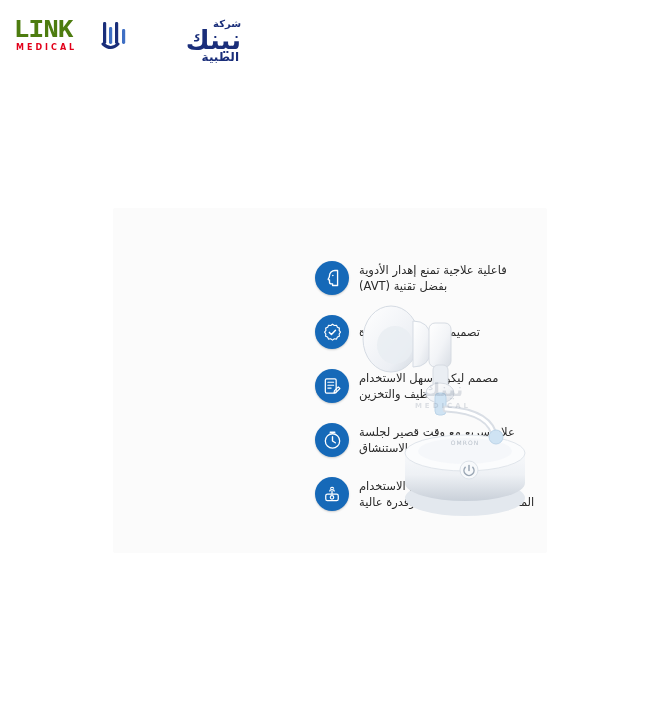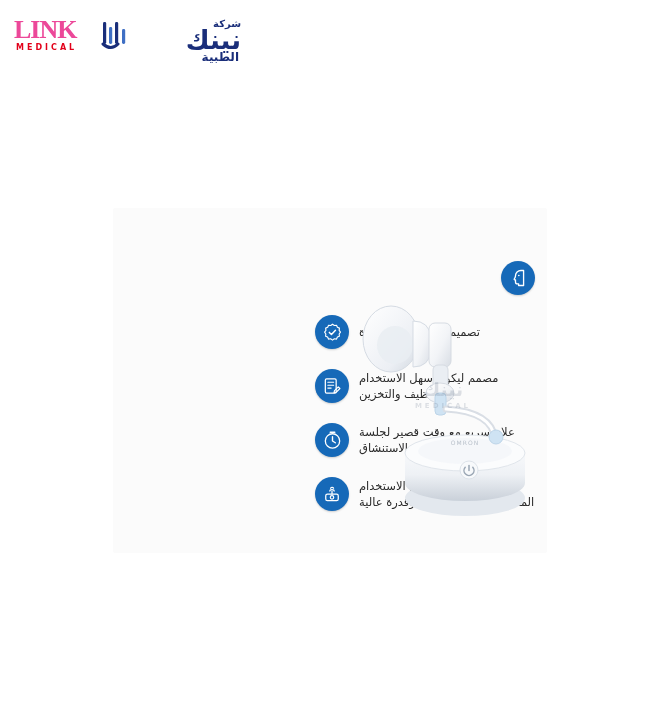--- a/index.html
+++ b/index.html
@@ -27,25 +27,25 @@
     direction: ltr;
   }
   .logo-link {
     position: absolute;
     left: 14px;
     top: 10px;
     width: 80px;
     height: 38px;
   }
   .logo-link .word {
-    font-family: Liberation Serif, serif;
+    font-family: Liberation Mono, monospace;
     font-size: 26px;
     font-weight: bold;
     letter-spacing: -1px;
-    color: #ec4899;
+    color: #4d7c0f;
     line-height: 24px;
   }
   .logo-link .sub {
     font-size: 8px;
     letter-spacing: 3px;
     color: #e2001a;
     font-weight: bold;
     margin-top: 1px;
     padding-left: 2px;
   }
@@ -197,20 +197,21 @@
       <div class="small2">الطبية</div>
     </div>
 
   </div>
 
   <div class="card">
 
     <div class="features">
 
       <div class="feature">
+        <div class="text">فاعلية علاجية تمنع إهدار الأدوية بفضل تقنية (AVT)</div>
         <div class="badge">
           <svg width="20" height="20" viewBox="0 0 24 24">
             <path d="M15.5 3c-3.6 0-6.5 2.9-6.5 6.4 0 1.6-.5 2.4-1.3 3.3-.5.6-.4 1.2.3 1.4l1 .3v2.3c0 1.2 1 2.3 2.3 2.3h1.4V21h6V3z" fill="none" stroke="#ffffff" stroke-width="1.6" stroke-linejoin="round"></path>
             <circle cx="13" cy="9" r="1" fill="#ffffff"></circle>
           </svg>
         </div>
       </div>
 
       <div class="feature">
         <div class="text">تصميم متين عالي الكفاءة</div>

